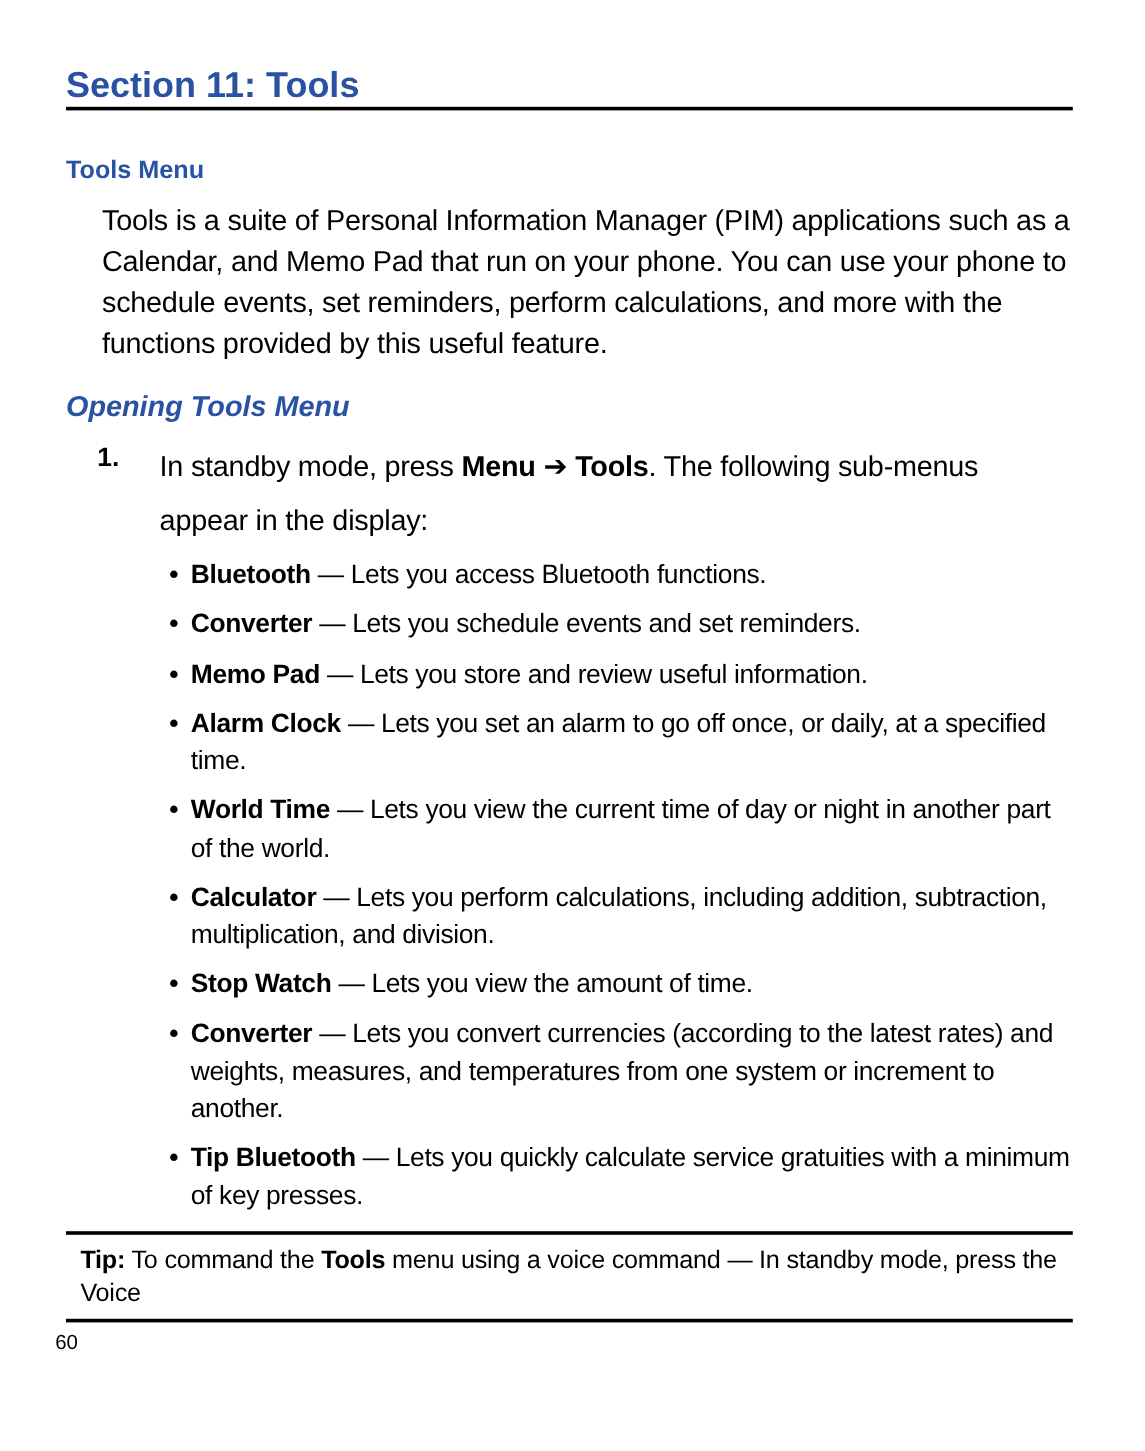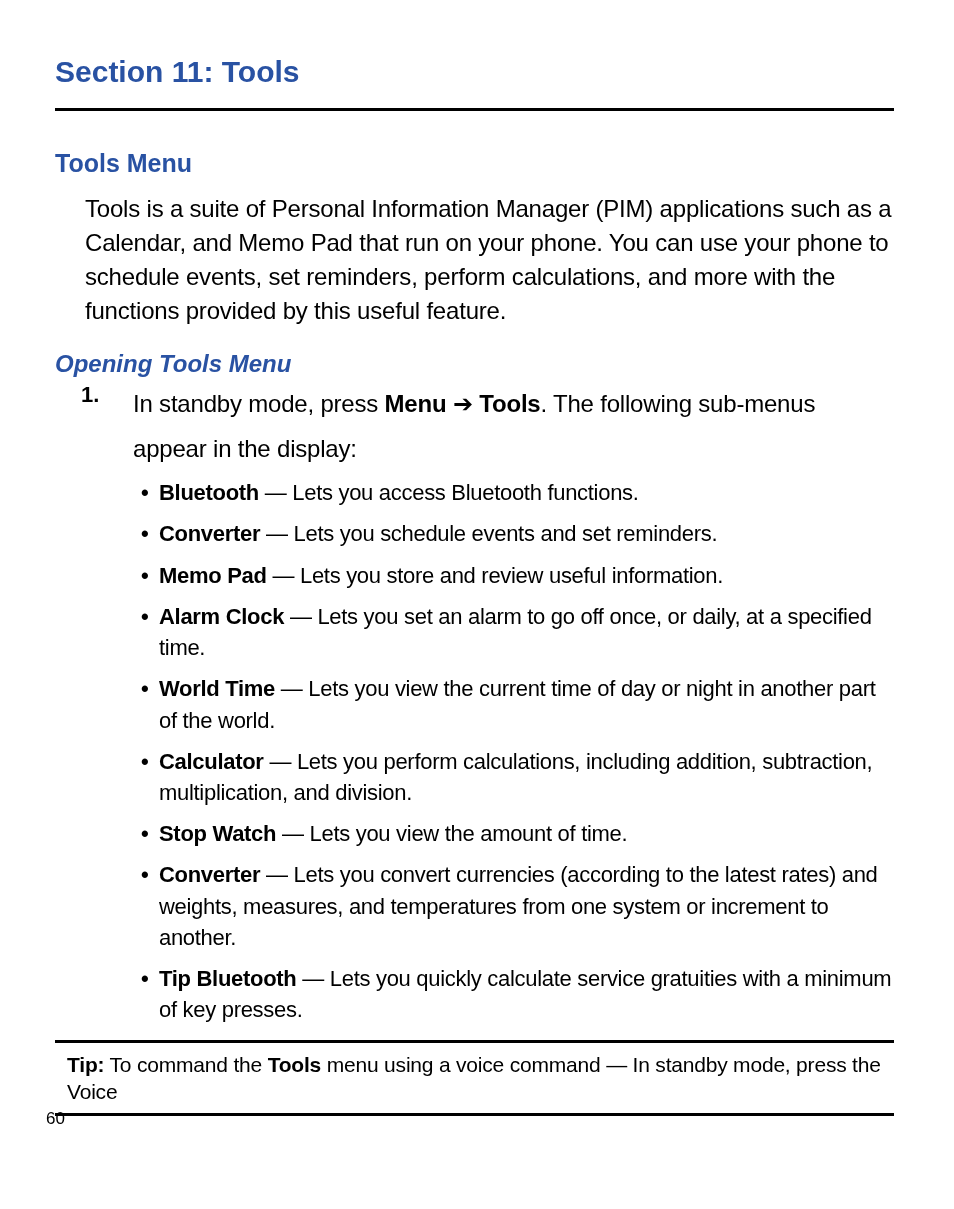--- a/index.html
+++ b/index.html
@@ -14,48 +14,48 @@
       padding: 55px 60px 40px 55px;
       background: #fff;
       color: #000;
       position: relative;
     }
     .section-title {
       color: #2952a3;
       font-weight: bold;
       font-size: 30px;
       font-family: Arial, Helvetica, sans-serif;
-      margin-bottom: 19px;
+      margin-bottom: 0;
     }
     .section-rule {
       border: none;
       border-bottom: 3px solid #000;
       margin-bottom: 38px;
     }
     .heading1 {
       color: #2952a3;
       font-weight: bold;
-      font-size: 25px;
+      font-size: 21px;
       font-family: Arial, Helvetica, sans-serif;
       margin-bottom: 14px;
     }
     .intro {
       font-size: 24px;
       line-height: 1.42;
       margin-left: 30px;
       margin-bottom: 22px;
       letter-spacing: -0.2px;
     }
     .heading2 {
       color: #2952a3;
       font-style: italic;
       font-weight: bold;
       font-size: 24px;
       font-family: Arial, Helvetica, sans-serif;
-      margin-bottom: 4px;
+      margin-bottom: 14px;
     }
     .step {
       display: flex;
       margin-left: 26px;
       margin-bottom: 4px;
     }
     .step-num {
       font-weight: bold;
       font-size: 22px;
       width: 52px;

